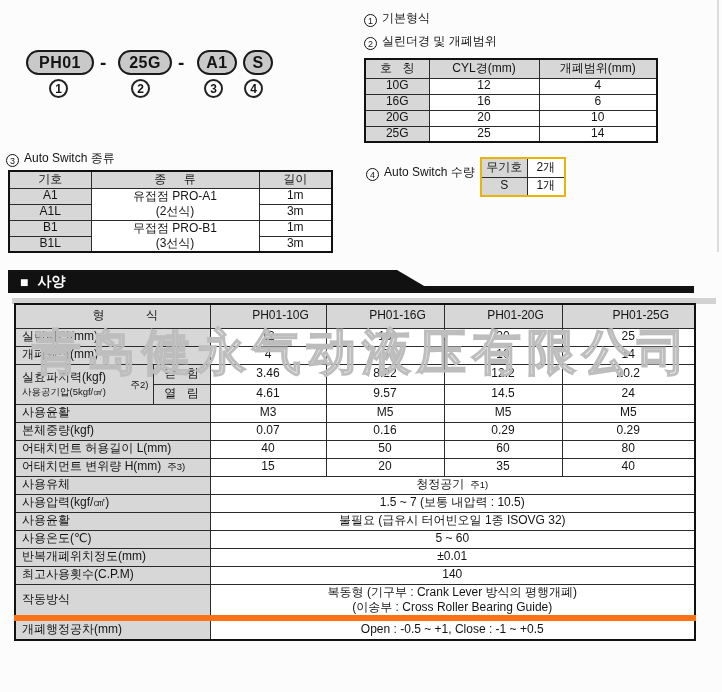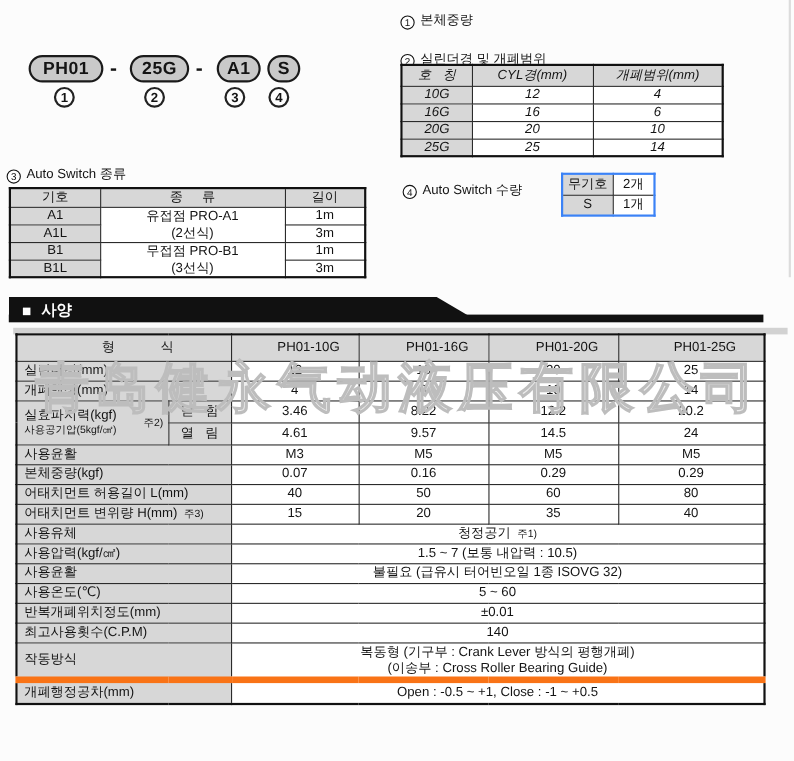--- a/index.html
+++ b/index.html
@@ -41,23 +41,23 @@
 
   
   .legend-line { position: absolute; font-size: 12px; white-space: nowrap; }
   .mc {
     display: inline-block; width: 13px; height: 13px; border: 1px solid #111;
     border-radius: 50%; font-size: 9px; line-height: 12px; text-align: center;
     vertical-align: -2px; margin-right: 5px; background:#fff;
   }
 
   
-  .bore-table   { position: absolute; left: 364px; top: 58px;  width: 292px; border: 2px solid #111; font-style: italic; }
+  .bore-table   { position: absolute; left: 364px; top: 58px;  width: 292px; border: 2px solid #111; }
   .switch-table { position: absolute; left: 8px;   top: 170px; width: 323px; border: 2px solid #111; }
-  .qty-table    { position: absolute; left: 510px; top: 157px; width: 84px;  border: 2px solid #3b82f6; }
+  .qty-table    { position: absolute; left: 480px; top: 157px; width: 84px;  border: 2px solid #eab308; }
 
   
   .banner-line   { position: absolute; left: 8px; top: 286px; width: 686px; height: 7px; background: #111; }
   .banner-shadow { position: absolute; left: 12px; top: 298px; width: 704px; height: 6px; background: #d2d2d2; }
   .banner {
     position: absolute; left: 8px; top: 270px; width: 430px; height: 23px;
     background: #111; clip-path: polygon(0 0, 389px 0, 428px 100%, 0 100%);
     color: #fff; font-weight: bold; font-size: 14px;
     display: flex; align-items: center; padding-left: 12px; gap: 9px;
   }
@@ -103,23 +103,23 @@
   </div>
   <div class="pill" style="left:243px; top:50px; width:30px;">
     <span>S</span>
   </div>
   <div class="big-circle" style="left:49px;  top:79px;">1</div>
   <div class="big-circle" style="left:131px; top:79px;">2</div>
   <div class="big-circle" style="left:204px; top:79px;">3</div>
   <div class="big-circle" style="left:244px; top:79px;">4</div>
 
   <div class="legend-line" style="left:364px; top:10px;">
-    <span class="mc">1</span><span>본체중량</span>
-  </div>
-  <div class="legend-line" style="left:364px; top:33px;margin-top:12px;">
+    <span class="mc">1</span><span>기본형식</span>
+  </div>
+  <div class="legend-line" style="left:364px; top:33px;">
     <span class="mc">2</span><span>실린더경 및 개폐범위</span>
   </div>
 
   <table class="bore-table">
     <colgroup>
         <col style="width:64px">
         <col style="width:110px">
         <col style="width:118px">
       </colgroup>
     <tbody>

